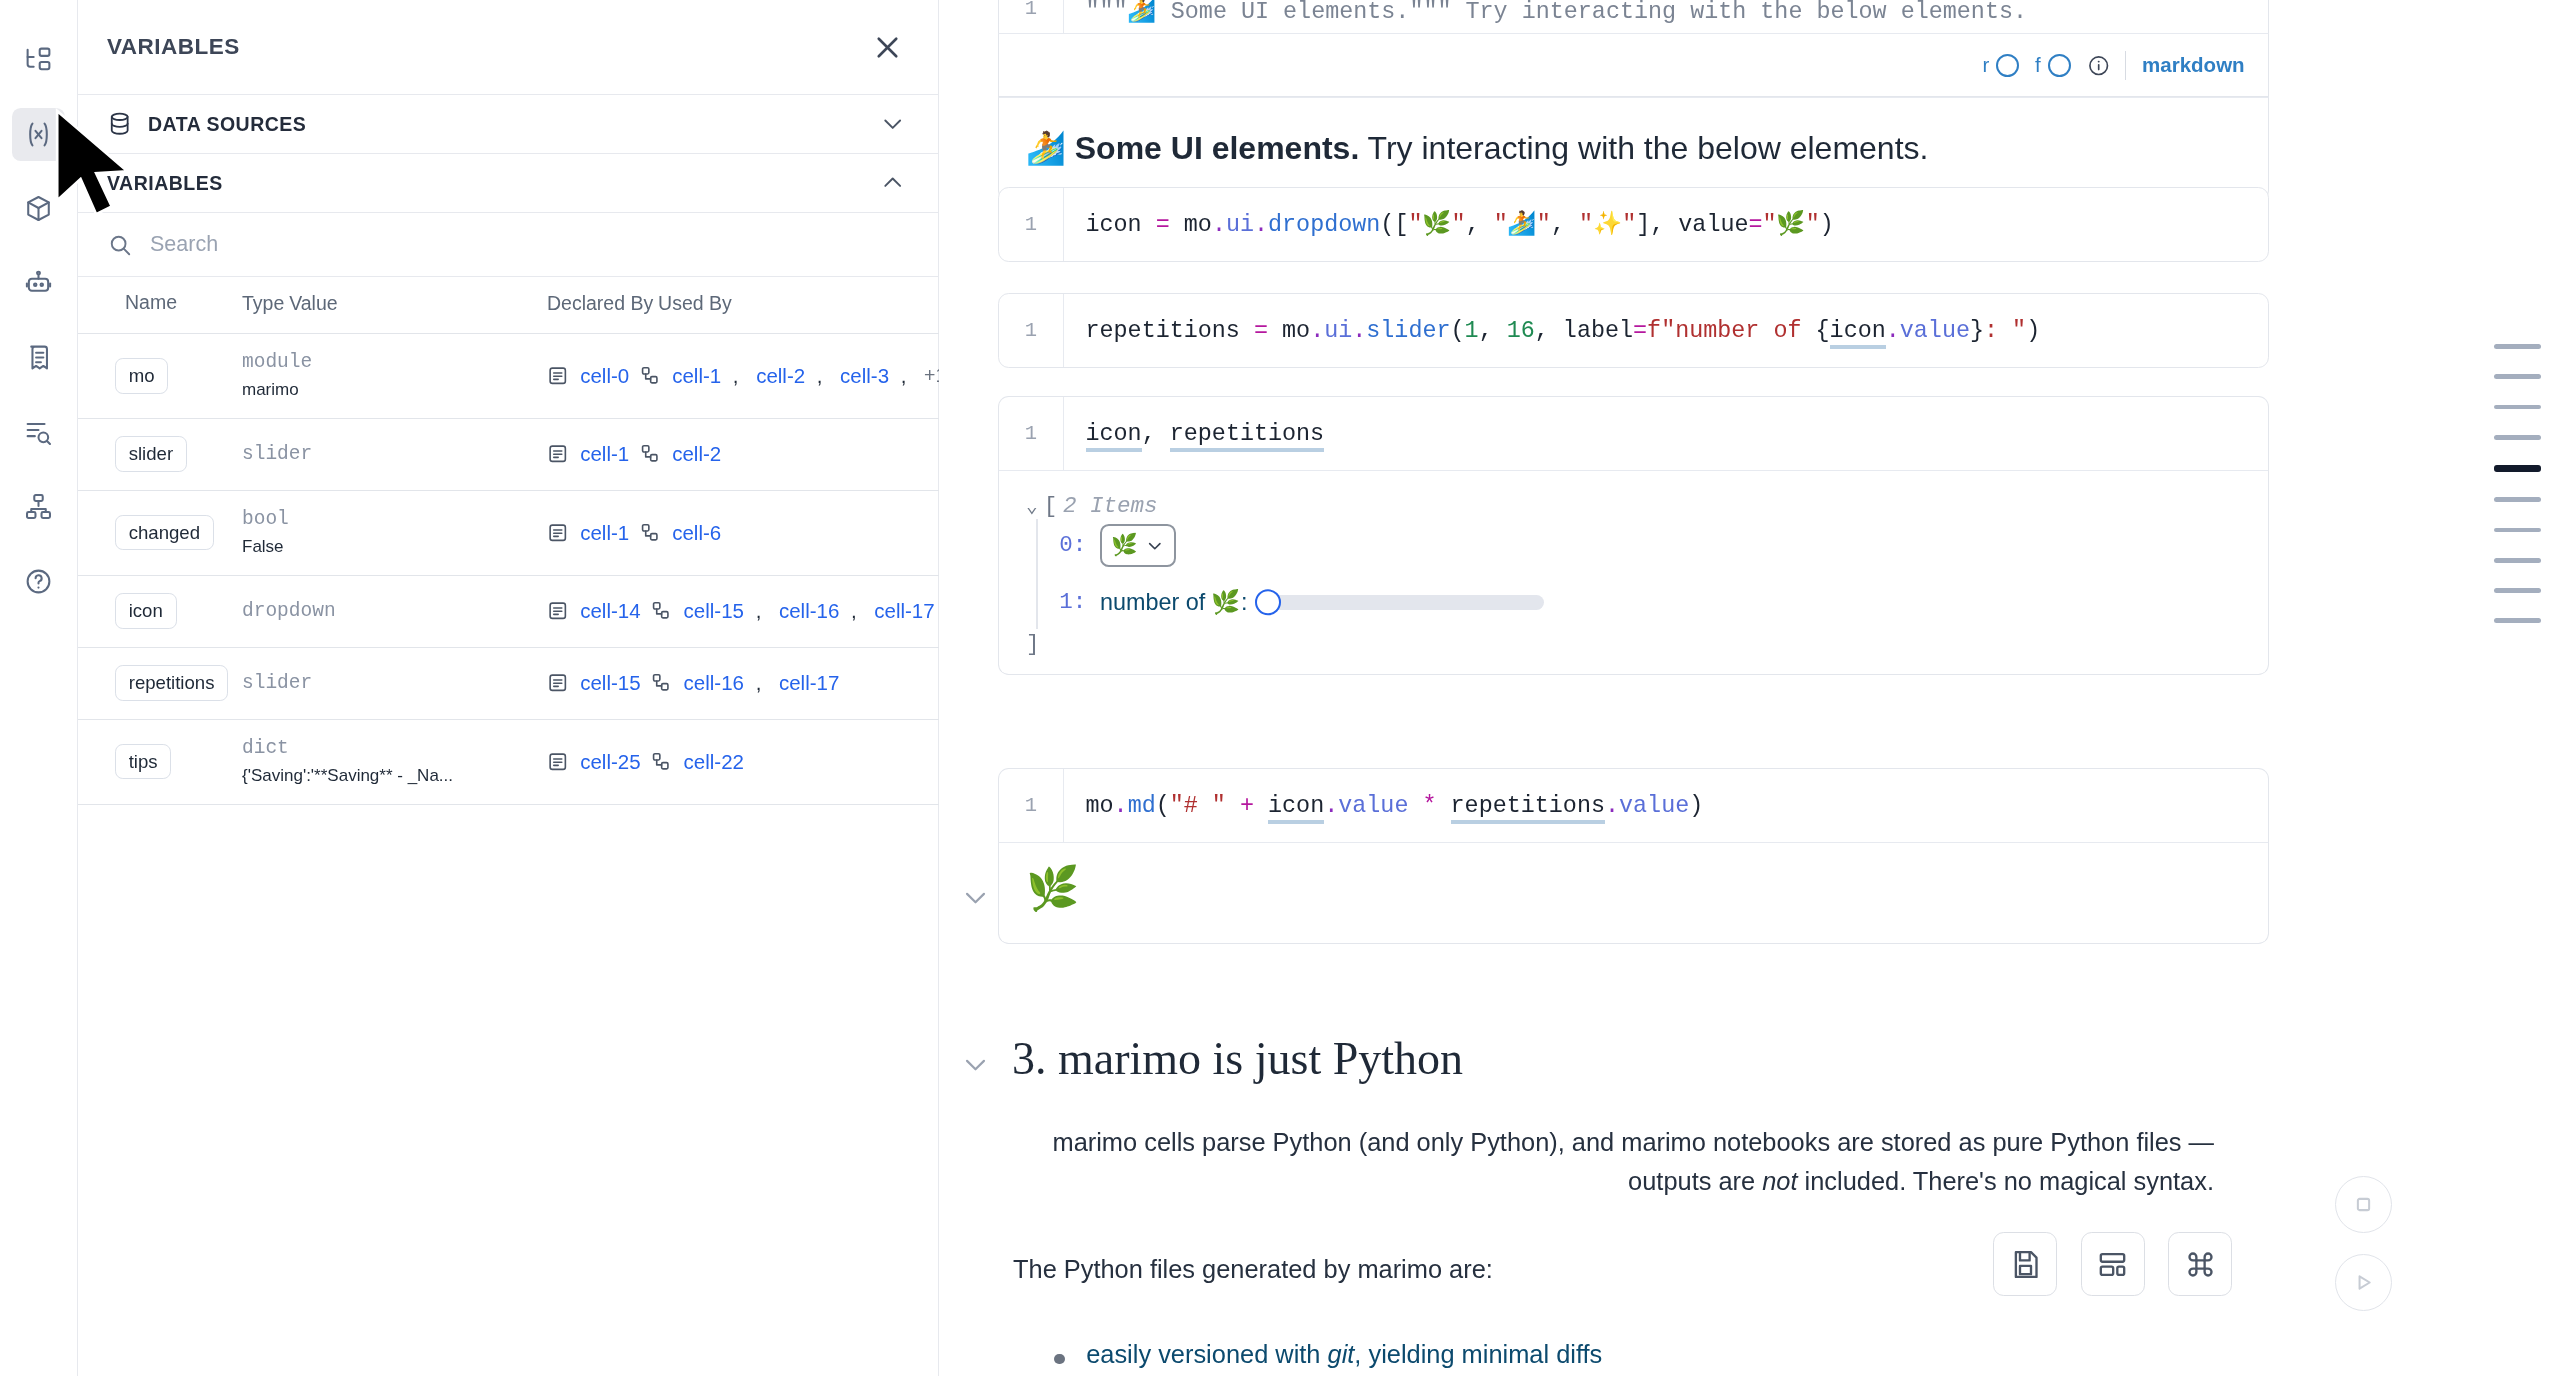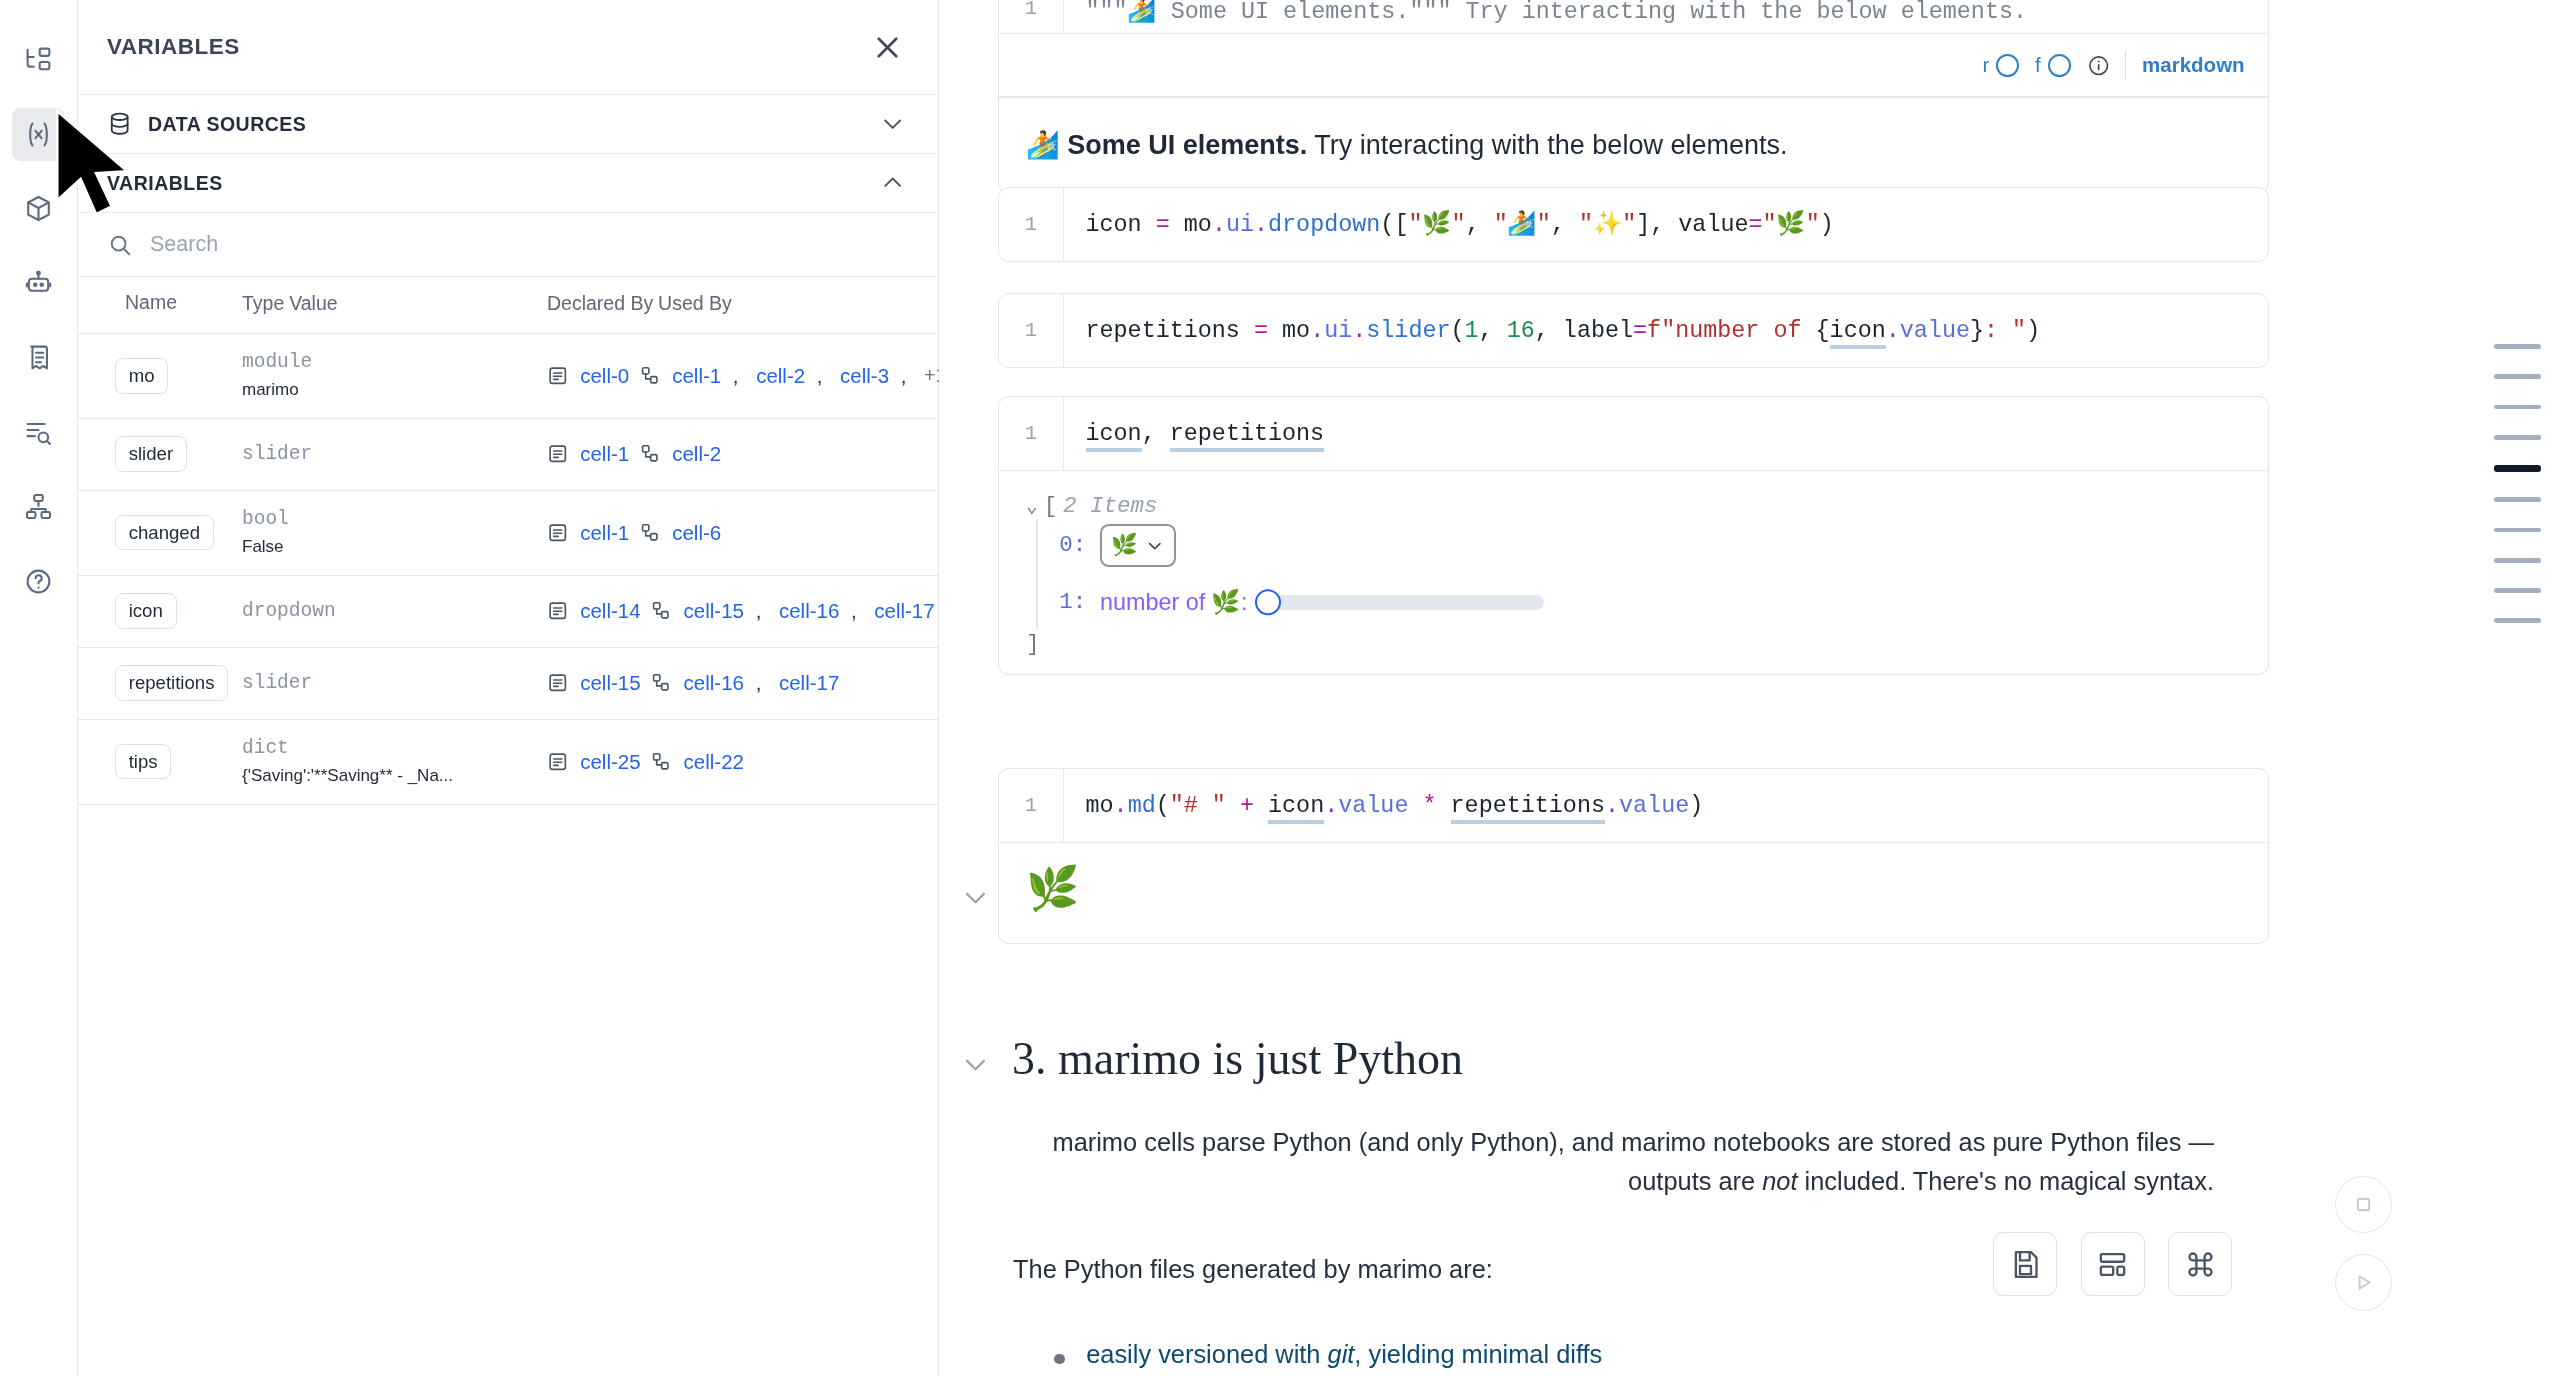--- a/index.html
+++ b/index.html
@@ -148,21 +148,21 @@
   .k-num   { color: #1f8a52; }
   .k-attr  { color: #5a6fd8; }
   .k-dot   { color: #8c2bbd; }
   .k-punc  { color: #1c2431; }
   .uline { border-bottom: 4.9px solid #b9cfe2; padding-bottom: 1px; }
 
   .out-card {
     border: 1px solid #e3e6ec; border-radius: 10.7px; background: #fff;
   }
 
-  .md-out { padding: 25.4px 27px; font-size: 27px; color: #1f2937; line-height: 1.35; }
+  .md-out { padding: 25.4px 27px; font-size: 32px; color: #1f2937; line-height: 1.35; }
   .md-out b { font-weight: 700; }
   .tb-badge { display: flex; align-items: center; gap: 6.8px; }
   .tb-letter { font-size: 20.5px; color: #2f7fc4; }
   .tb-ring {
     width: 23.4px; height: 23.4px; border: 2px solid #2f7fc4; border-radius: 976px;
   }
   .tb-info { width: 23.4px; height: 23.4px; color: #3d4657; }
   .tb-info svg { width: 23.4px; height: 23.4px; display:block; }
   .tb-div { width: 1px; height: 29px; background: #d7dbe2; }
   .tb-lang { font-size: 20.5px; font-weight: 700; color: #2f7fc4; cursor: pointer; }
@@ -181,21 +181,21 @@
   .repr-idx { color: #5a6fd8; }
   .dd-box {
     border: 2px solid #8e959f; border-radius: 8.8px; background: #fff;
     height: 43px; min-width: 74px; padding: 0 9.8px;
     display: flex; align-items: center; justify-content: space-between; gap: 7.8px;
     cursor: pointer;
   }
   .dd-emoji { font-size: 21.5px; }
   .dd-chev { width: 17.6px; height: 17.6px; color: #374151; }
   .dd-chev svg { width: 17.6px; height: 17.6px; display: block; }
-  .slider-label { font-family: "Liberation Sans", sans-serif; font-size: 23.4px; color: #8b5cf6; }
+  .slider-label { font-family: "Liberation Sans", sans-serif; font-size: 23.4px; color: #0c4a6e; }
   .slider-track {
     position: relative; width: 283px; height: 14.6px; border-radius: 8.8px;
     background: #e3e6ed; cursor: pointer;
   }
   .slider-knob {
     position: absolute; left: -5.9px; top: 50%; transform: translateY(-50%);
     width: 25.4px; height: 25.4px; border-radius: 976px;
     background: #fff; border: 2.9px solid #2563eb;
   }
 

